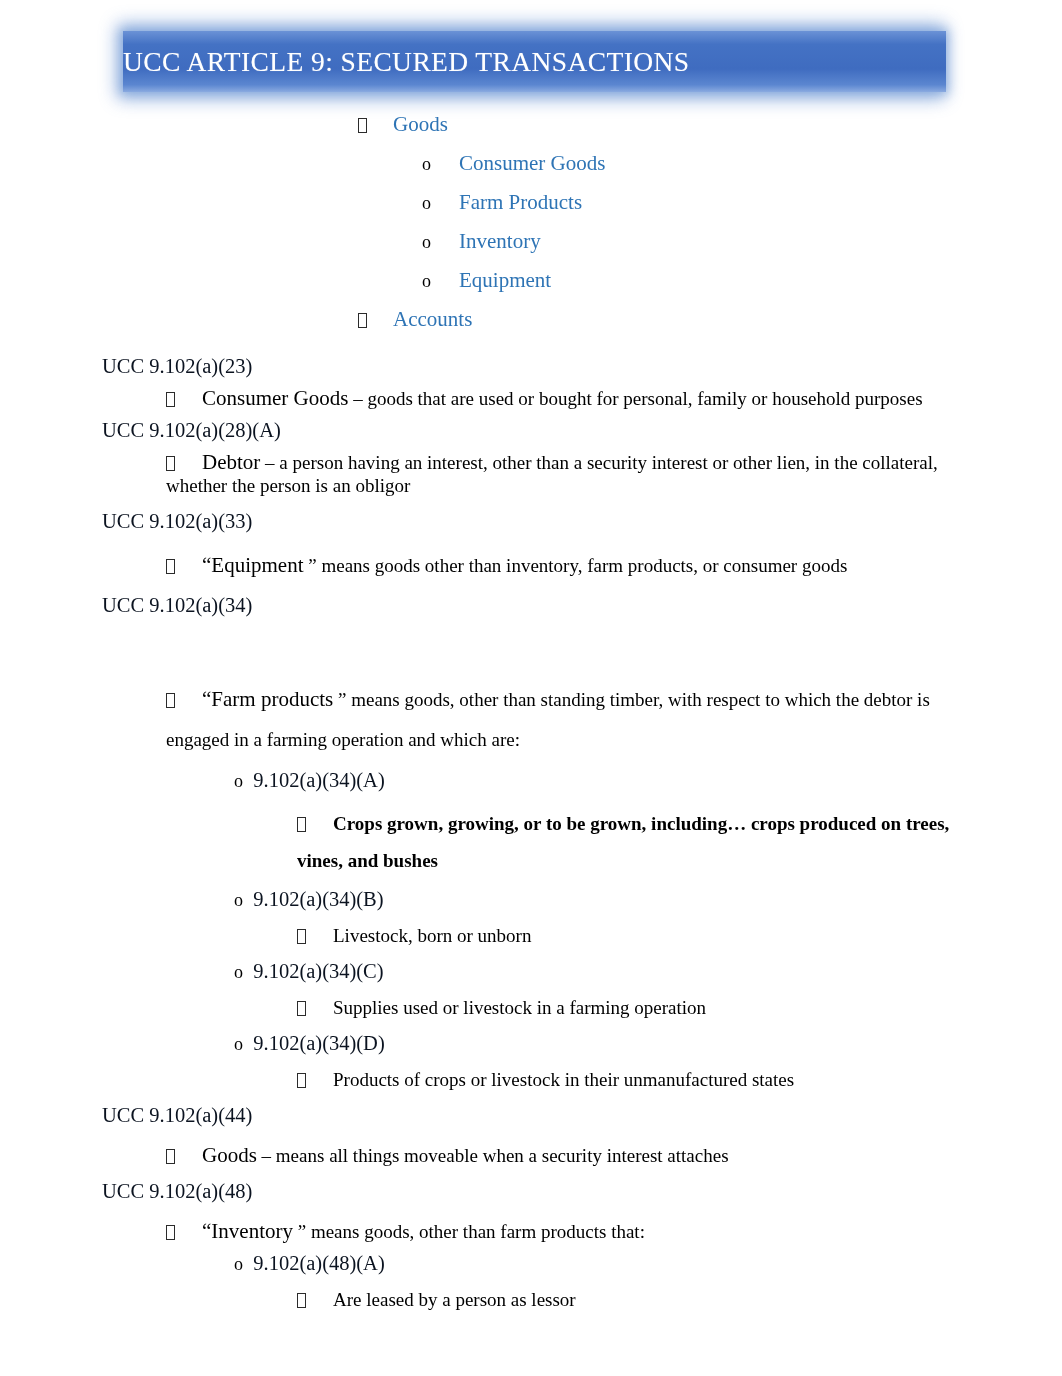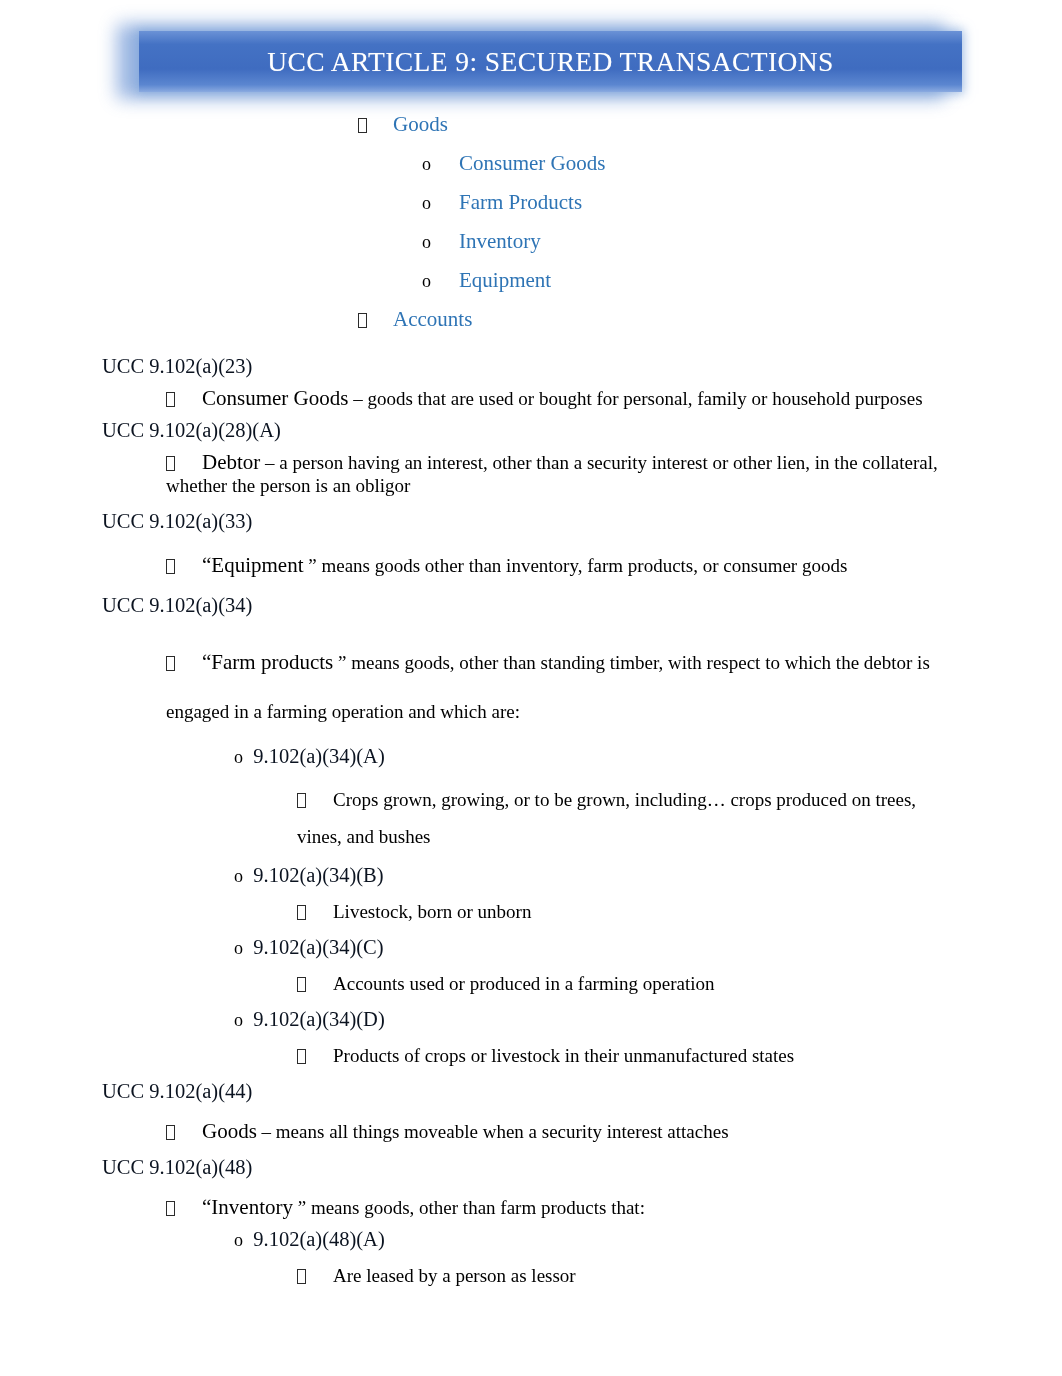--- a/index.html
+++ b/index.html
@@ -39,33 +39,33 @@
     top: -7px;
     width: 828px;
     height: 75px;
     background: #4a7ccb;
     filter: blur(9px);
     opacity: 0.55;
     border-radius: 3px;
   }
   .banner {
     position: absolute;
-    left: 16px;
+    left: 0;
     top: 0;
     width: 823px;
     height: 61px;
     background: linear-gradient(to bottom,
         #6b92d6 0%,
         #4472c4 22%,
         #3f6cc0 62%,
         #5b86d0 88%,
         #8aaae0 100%);
     display: flex;
     align-items: center;
-    justify-content: center;
+    justify-content: flex-start;
     box-shadow: 0 0 10px 2px rgba(120, 160, 215, 0.65);
   }
   .banner-title {
     color: #ffffff;
     font-size: 27.5px;
     letter-spacing: 0.4px;
     font-weight: normal;
     white-space: nowrap;
     font-family: "Liberation Serif", "DejaVu Serif", serif;
     text-shadow: 0 0 1px rgba(255,255,255,0.35);
@@ -162,32 +162,32 @@
     font-size: 19px;
     line-height: 23px;
     white-space: normal;
     width: 790px;
     box-sizing: content-box;
   }
   .def .gap { display: inline-block; width: 27px; }
   .def .term {
     font-size: 21px;
   }
-  .def.loose { line-height: 49px; }
+  .def.loose { line-height: 40px; margin-top: 41px; }
 
   
   .sub3 {
     padding-left: 281px;
     font-size: 19px;
     line-height: 23px;
     white-space: normal;
     width: 660px;
   }
   .sub3 .gap { display: inline-block; width: 27px; }
-  .sub3.loose { line-height: 37px; }
+  .sub3.loose { line-height: 37px; font-weight: bold; }
 
   .spacer-8 { height: 8px; }
   .spacer-12 { height: 12px; }
   .spacer-16 { height: 16px; }
 </style>
 </head>
 <body>
 
 <div class="page">
 
@@ -279,21 +279,21 @@
     <div class="sub3">
       <span class="tofu"></span><span class="gap"></span><span>Livestock, born or unborn</span>
     </div>
 
     <div class="spacer-12"></div>
 
     <div class="line cite-row indent-sub">
       <span class="hl"><span class="omark">o</span>&nbsp;&nbsp;<span>9.102(a)(34)(C)</span></span>
     </div>
     <div class="sub3">
-      <span class="tofu"></span><span class="gap"></span><span>Accounts used or produced in a farming operation</span>
+      <span class="tofu"></span><span class="gap"></span><span>Supplies used or livestock in a farming operation</span>
     </div>
 
     <div class="spacer-12"></div>
 
     <div class="line cite-row indent-sub">
       <span class="hl"><span class="omark">o</span>&nbsp;&nbsp;<span>9.102(a)(34)(D)</span></span>
     </div>
     <div class="sub3">
       <span class="tofu"></span><span class="gap"></span><span>Products of crops or livestock in their unmanufactured states</span>
     </div>

